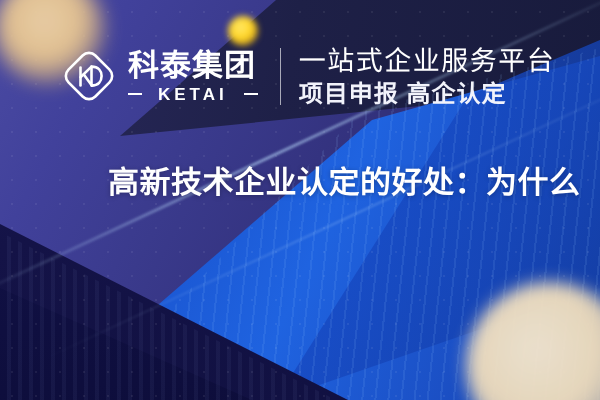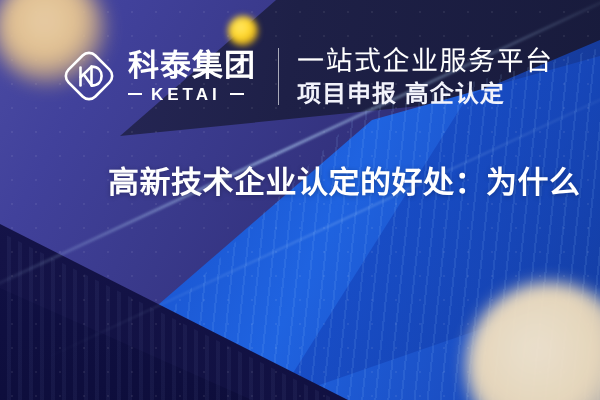--- a/index.html
+++ b/index.html
@@ -153,21 +153,21 @@
     line-height: 1;
     font-weight: 700;
     color: #ffffff;
     letter-spacing: 1px;
     font-family: "DejaVu Sans", "Liberation Sans", sans-serif;
   }
   .brand-en {
     margin-top: 5px;
     display: flex;
     align-items: center;
-    gap: 9px;
+    gap: 16px;
   }
   .brand-en .rule {
     display: block;
     width: 14px;
     height: 2px;
     background: #ffffff;
   }
   .brand-en .txt {
     font-size: 17px;
     font-weight: 700;

